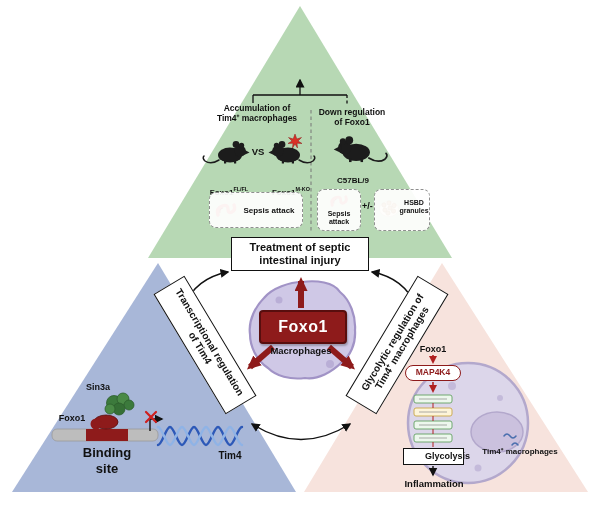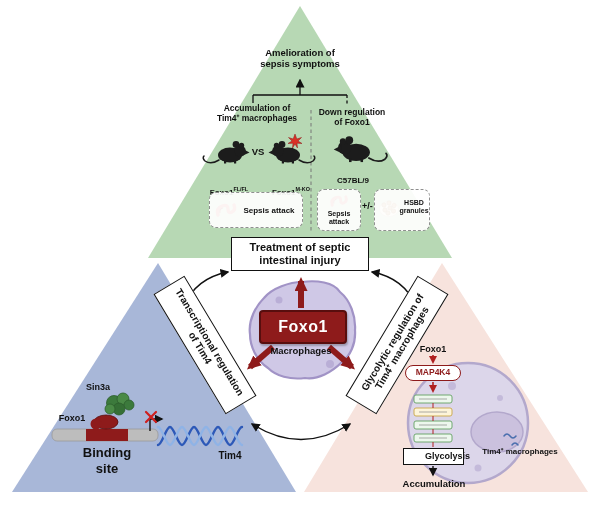--- a/index.html
+++ b/index.html
@@ -161,22 +161,20 @@
     <circle cx="262" cy="340" r="3" fill="#b9aed6"></circle>
   </g>
 
   <g stroke="#8e1b1b" stroke-width="6" fill="none">
     <line x1="301" y1="308" x2="301" y2="281" marker-end="url(#ar)"></line>
     <line x1="273" y1="347" x2="250" y2="367" marker-end="url(#ar)"></line>
     <line x1="329" y1="347" x2="352" y2="367" marker-end="url(#ar)"></line>
   </g>
 </svg>
 
-<div class="t fs95" style="left:238px;top:47px;width:124px;">Amelioration of
-sepsis symptoms</div>
 <div class="t fs85" style="left:207px;top:103px;width:100px;">Accumulation of
 Tim4⁺ macrophages</div>
 <div class="t fs85" style="left:303px;top:107px;width:98px;">Down regulation
 of Foxo1</div>
 <div class="t fs95" style="left:247px;top:146px;width:22px;">VS</div>
 
 <div class="t fs8" style="left:201px;top:176px;width:56px;">
   <span>Foxo1</span><sup>FL/FL</sup>
 </div>
 <div class="t fs8" style="left:263px;top:176px;width:56px;">
@@ -208,16 +206,16 @@
 Tim4⁺ macrophages</div>
 
 <div class="t fs9" style="left:76px;top:382px;width:44px;">Sin3a</div>
 <div class="t fs9" style="left:50px;top:413px;width:44px;">Foxo1</div>
 <div class="t fs75" style="left:71px;top:445px;width:72px;">Binding site</div>
 <div class="t fs10" style="left:208px;top:450px;width:44px;">Tim4</div>
 
 <div class="t fs9" style="left:409px;top:344px;width:48px;">Foxo1</div>
 <div class="wbox" id="map4k4" style="left:405px;top:365px;width:56px;height:16px;">MAP4K4</div>
 <div class="wbox fs9" style="left:403px;top:448px;width:61px;height:17px;padding-left:28px;">Glycolysis</div>
-<div class="t fs95" style="left:392px;top:478px;width:84px;">Accumulation</div>
+<div class="t fs95" style="left:392px;top:478px;width:84px;">Inflammation</div>
 <div class="t fs8" style="left:478px;top:447px;width:84px;">Tim4⁺ macrophages</div>
 
 </div>
 
 </body></html>

